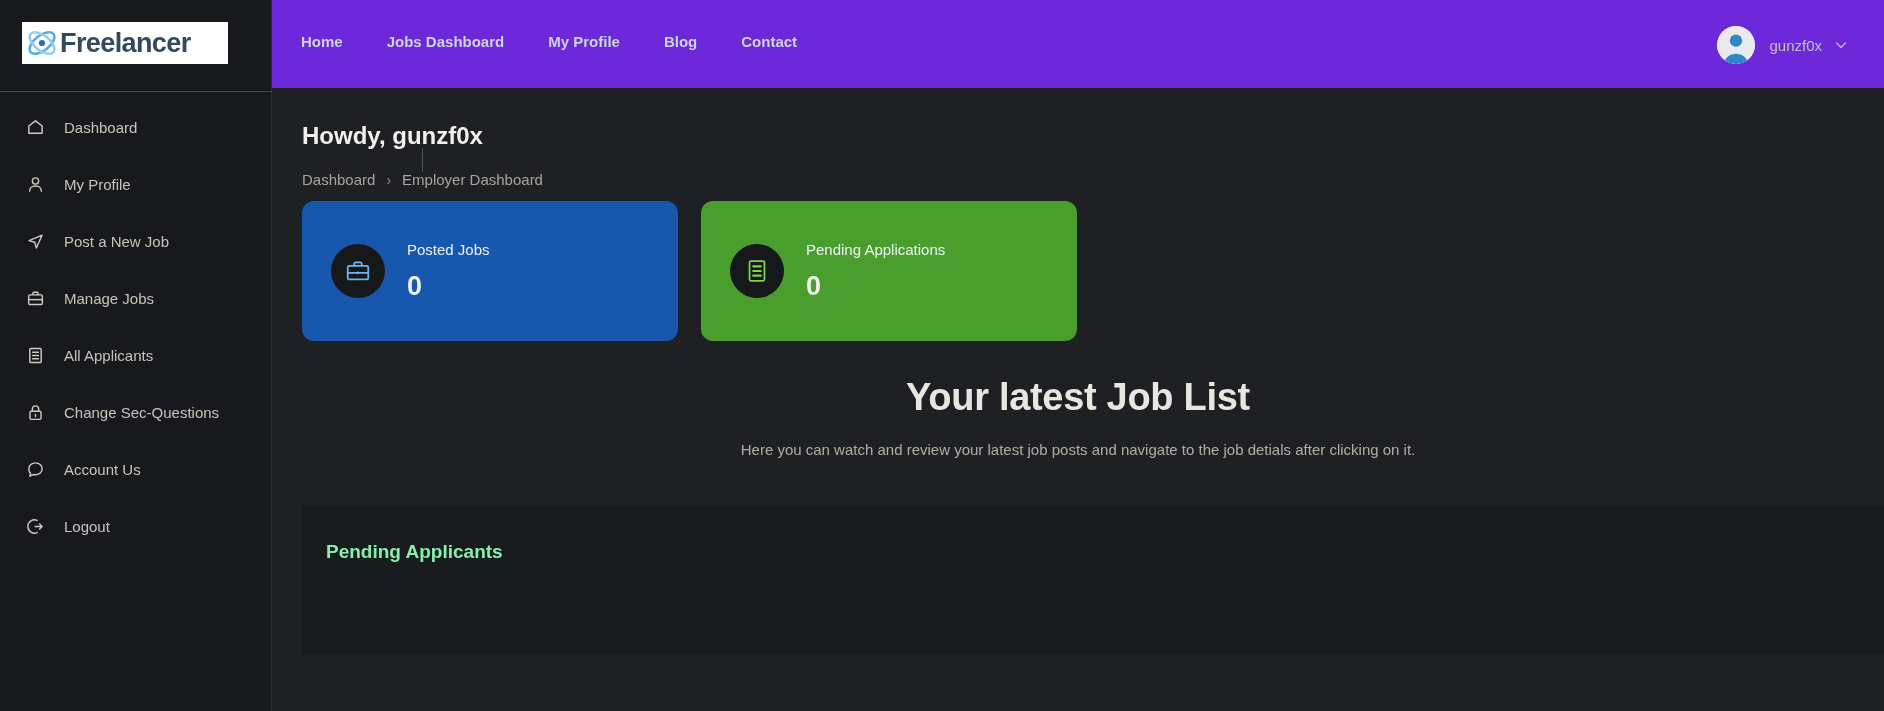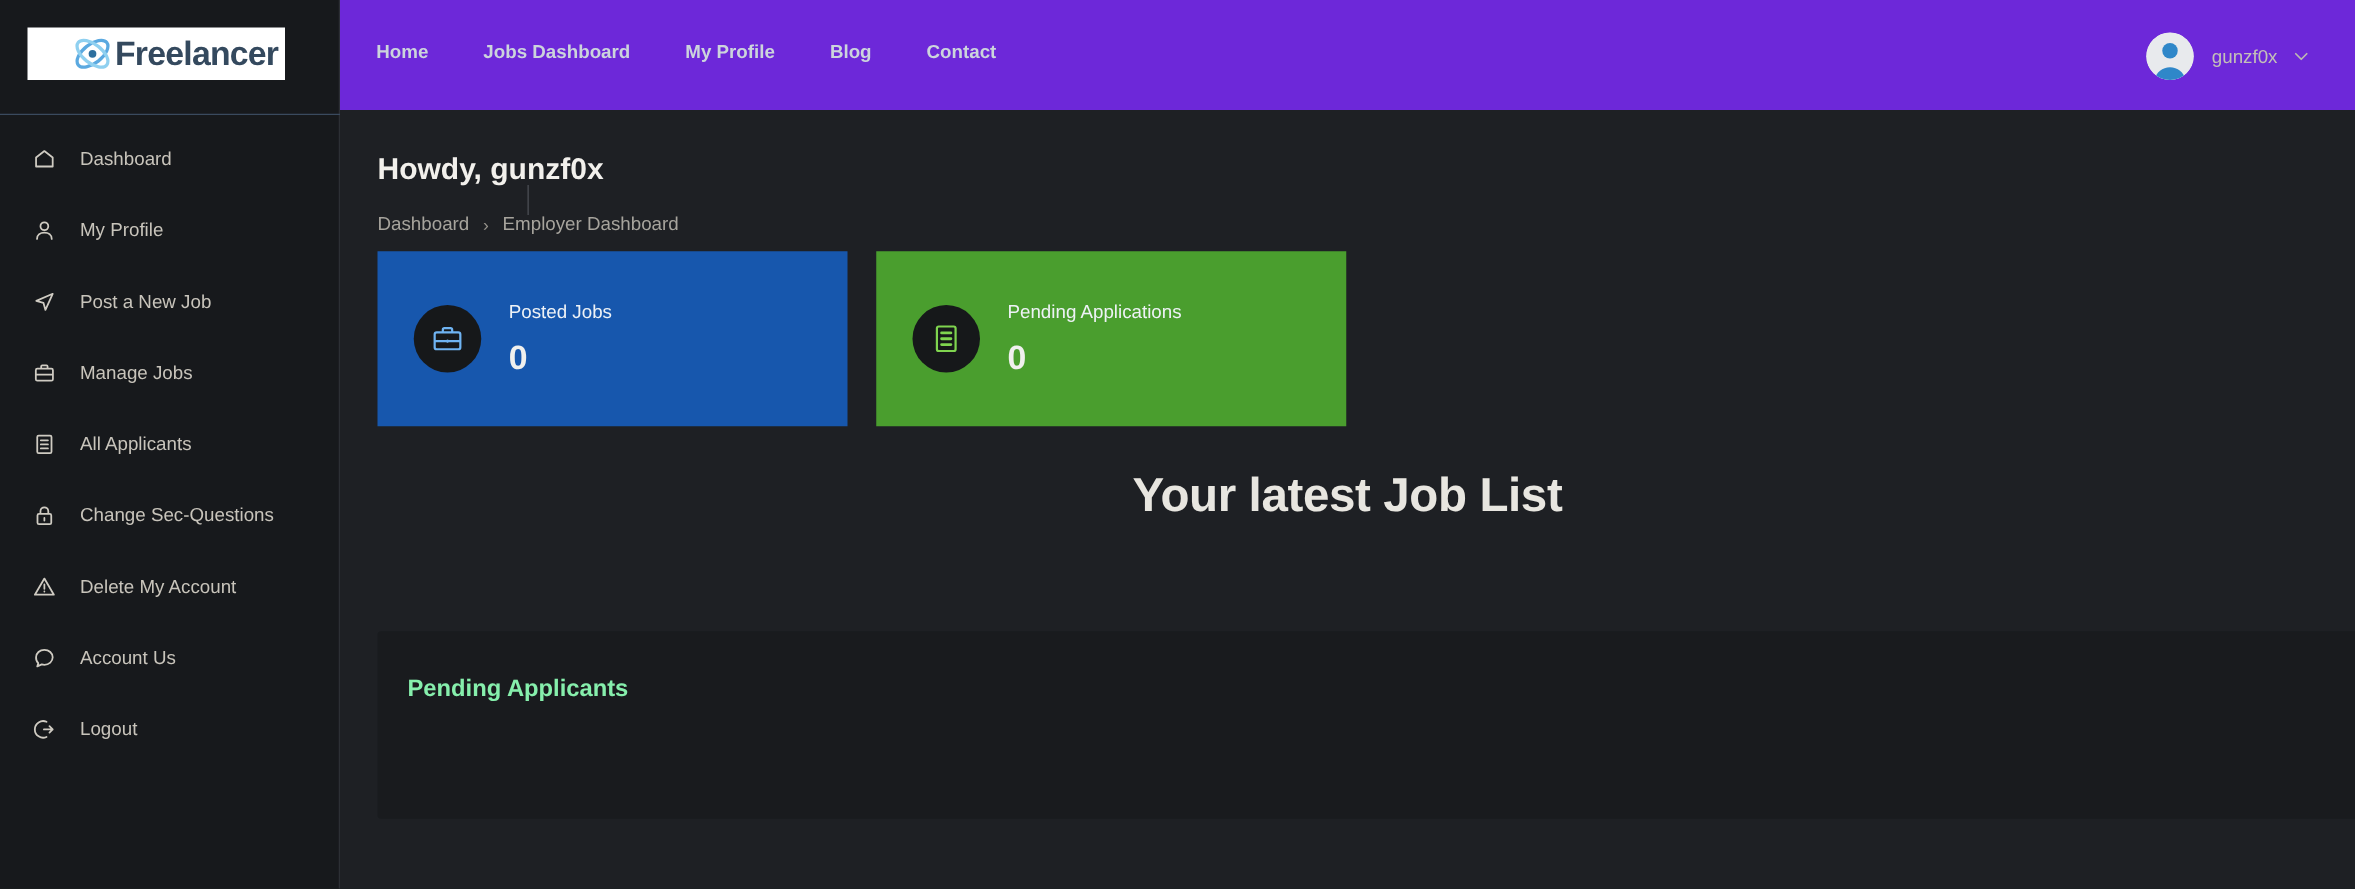--- a/index.html
+++ b/index.html
@@ -20,21 +20,20 @@
     width: 272px; height: 711px;
     background: #17191c;
     border-right: 1px solid #2c2f34;
   }
   .logo-wrap {
     position: absolute; left: 22px; top: 22px;
     width: 206px; height: 42px;
     background: #ffffff;
     display: flex; align-items: center;
     overflow: hidden;
-    padding-left: 32px;
   }
   .logo-mark { width: 34px; height: 34px; margin-left: 3px; flex: 0 0 auto; }
   .logo-text {
     font-size: 27px; font-weight: bold; color: #34495e;
     letter-spacing: -0.6px; margin-left: 1px;
     white-space: nowrap; line-height: 1;
   }
   .side-divider {
     position: absolute; left: 0; top: 91px;
     width: 272px; height: 1px;
@@ -113,21 +112,21 @@
     font-size: 15px; color: #a7a49d; white-space: nowrap; line-height: 1;
     text-decoration: none;
   }
   .crumbs .arrow {
     margin: 0 11px; font-size: 14px; color: #97948d; line-height: 1;
   }
 
   
   .cards { position: absolute; left: 30px; top: 113px; display: flex; }
   .card {
-    width: 376px; height: 140px; border-radius: 0;
+    width: 376px; height: 140px; border-radius: 12px;
     display: flex; align-items: center; padding-left: 29px;
     position: relative;
   }
   .card.blue { background: #1757ad; }
   .card.green { background: #4a9e2e; margin-left: 23px; }
   .card-badge {
     width: 54px; height: 54px; border-radius: 50%;
     background: #16181a; flex: 0 0 auto;
     display: flex; align-items: center; justify-content: center;
   }
@@ -241,29 +240,20 @@
         <span class="ico">
           <svg viewBox="0 0 20 20" width="19" height="19" fill="none" stroke="currentColor" stroke-width="1.5" stroke-linejoin="round">
             <rect x="4.2" y="8.6" width="11.6" height="8.6" rx="1.3"></rect>
             <path d="M6.7 8.6V6.3a3.3 3.3 0 0 1 6.6 0v2.3"></path>
             <path d="M10 12v2.2" stroke-linecap="round"></path>
           </svg>
         </span>
         <span class="side-label">Change Sec-Questions</span>
       </div>
 
-      <div class="side-item">
-        <span class="ico">
-          <svg viewBox="0 0 20 20" width="19" height="19" fill="none" stroke="currentColor" stroke-width="1.5" stroke-linejoin="round">
-            <path d="M10 3 18 16.6H2z"></path>
-            <path d="M10 8v3.6M10 13.8v.1" stroke-linecap="round"></path>
-          </svg>
-        </span>
-        <span class="side-label">Delete My Account</span>
-      </div>
 
       <div class="side-item">
         <span class="ico">
           <svg viewBox="0 0 20 20" width="19" height="19" fill="none" stroke="currentColor" stroke-width="1.5" stroke-linejoin="round">
             <path d="M17 9.3c0 3.5-3.1 6.3-7 6.3-.8 0-1.5-.1-2.2-.3L4 17l.9-2.8A6 6 0 0 1 3 9.3C3 5.8 6.1 3 10 3s7 2.8 7 6.3z"></path>
           </svg>
         </span>
         <span class="side-label">Account Us</span>
       </div>
 
@@ -345,20 +335,21 @@
         <div class="card-body">
           <div class="card-title">Pending Applications</div>
           <div class="card-value">0</div>
         </div>
       </div>
 
     </div>
 
     <section class="latest">
       <h2 class="latest-title">Your latest Job List</h2>
+      <p class="latest-sub">Here you can watch and review your latest job posts and navigate to the job detials after clicking on it.</p>
     </section>
 
     <section class="pending-panel">
       <h3 class="pending-title">Pending Applicants</h3>
     </section>
 
   </main>
 </div>
 
 </body></html>

